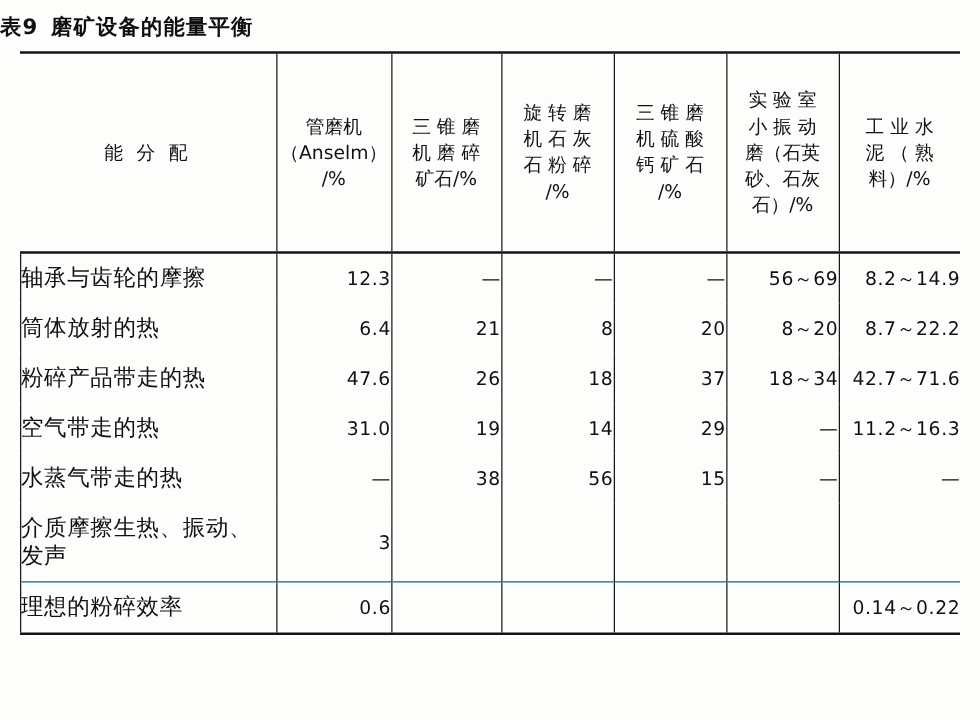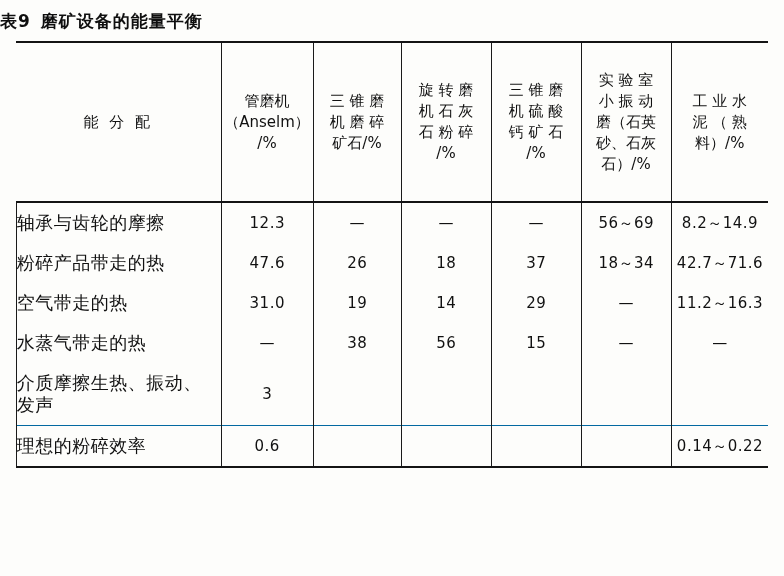--- a/index.html
+++ b/index.html
@@ -82,21 +82,21 @@
   .row-label {
     font-size: 18px;
     line-height: 22px;
     text-align: left;
     padding: 5px 4px 5px 8px;
     border-left: none;
     letter-spacing: 0.5px;
   }
   .val {
     font-size: 15px;
-    text-align: center;
+    text-align: right;
     padding: 5px 2px;
     letter-spacing: 0.5px;
   }
   .val.last {
     border-right: none;
   }
   tr.data-row td {
     height: 40px;
   }
   tr.data-row.tall td {
@@ -187,20 +187,29 @@
     </colgroup>
     <tbody>
       <tr class="data-row">
         <td class="row-label">轴承与齿轮的摩擦</td>
         <td class="val">12.3</td>
         <td class="val">—</td>
         <td class="val">—</td>
         <td class="val">—</td>
         <td class="val">56～69</td>
         <td class="val last">8.2～14.9</td>
+      </tr>
+      <tr class="data-row">
+        <td class="row-label">筒体放射的热</td>
+        <td class="val">6.4</td>
+        <td class="val">21</td>
+        <td class="val">8</td>
+        <td class="val">20</td>
+        <td class="val">8～20</td>
+        <td class="val last">8.7～22.2</td>
       </tr>
       <tr class="data-row">
         <td class="row-label">粉碎产品带走的热</td>
         <td class="val">47.6</td>
         <td class="val">26</td>
         <td class="val">18</td>
         <td class="val">37</td>
         <td class="val">18～34</td>
         <td class="val last">42.7～71.6</td>
       </tr>

